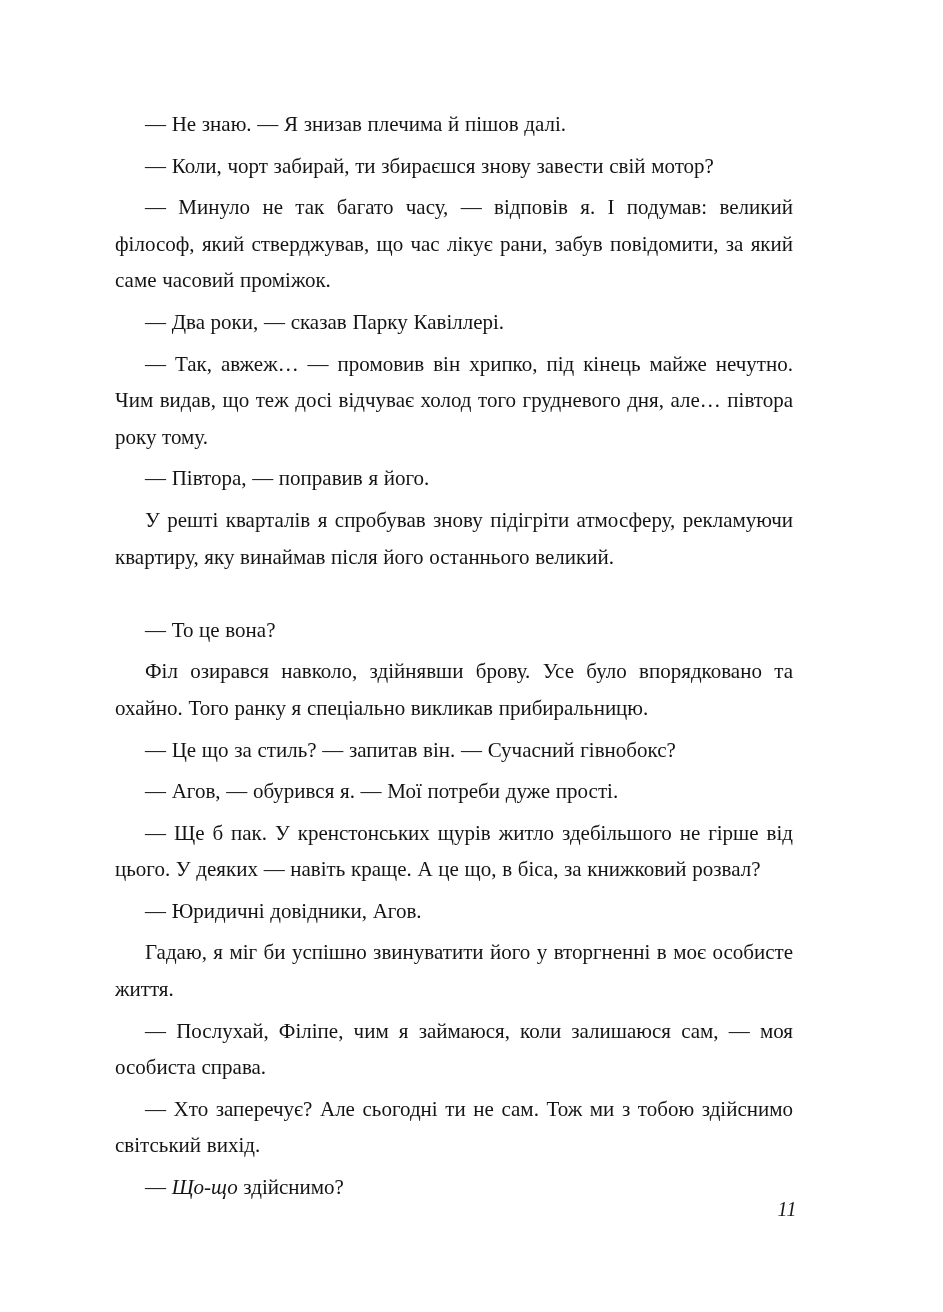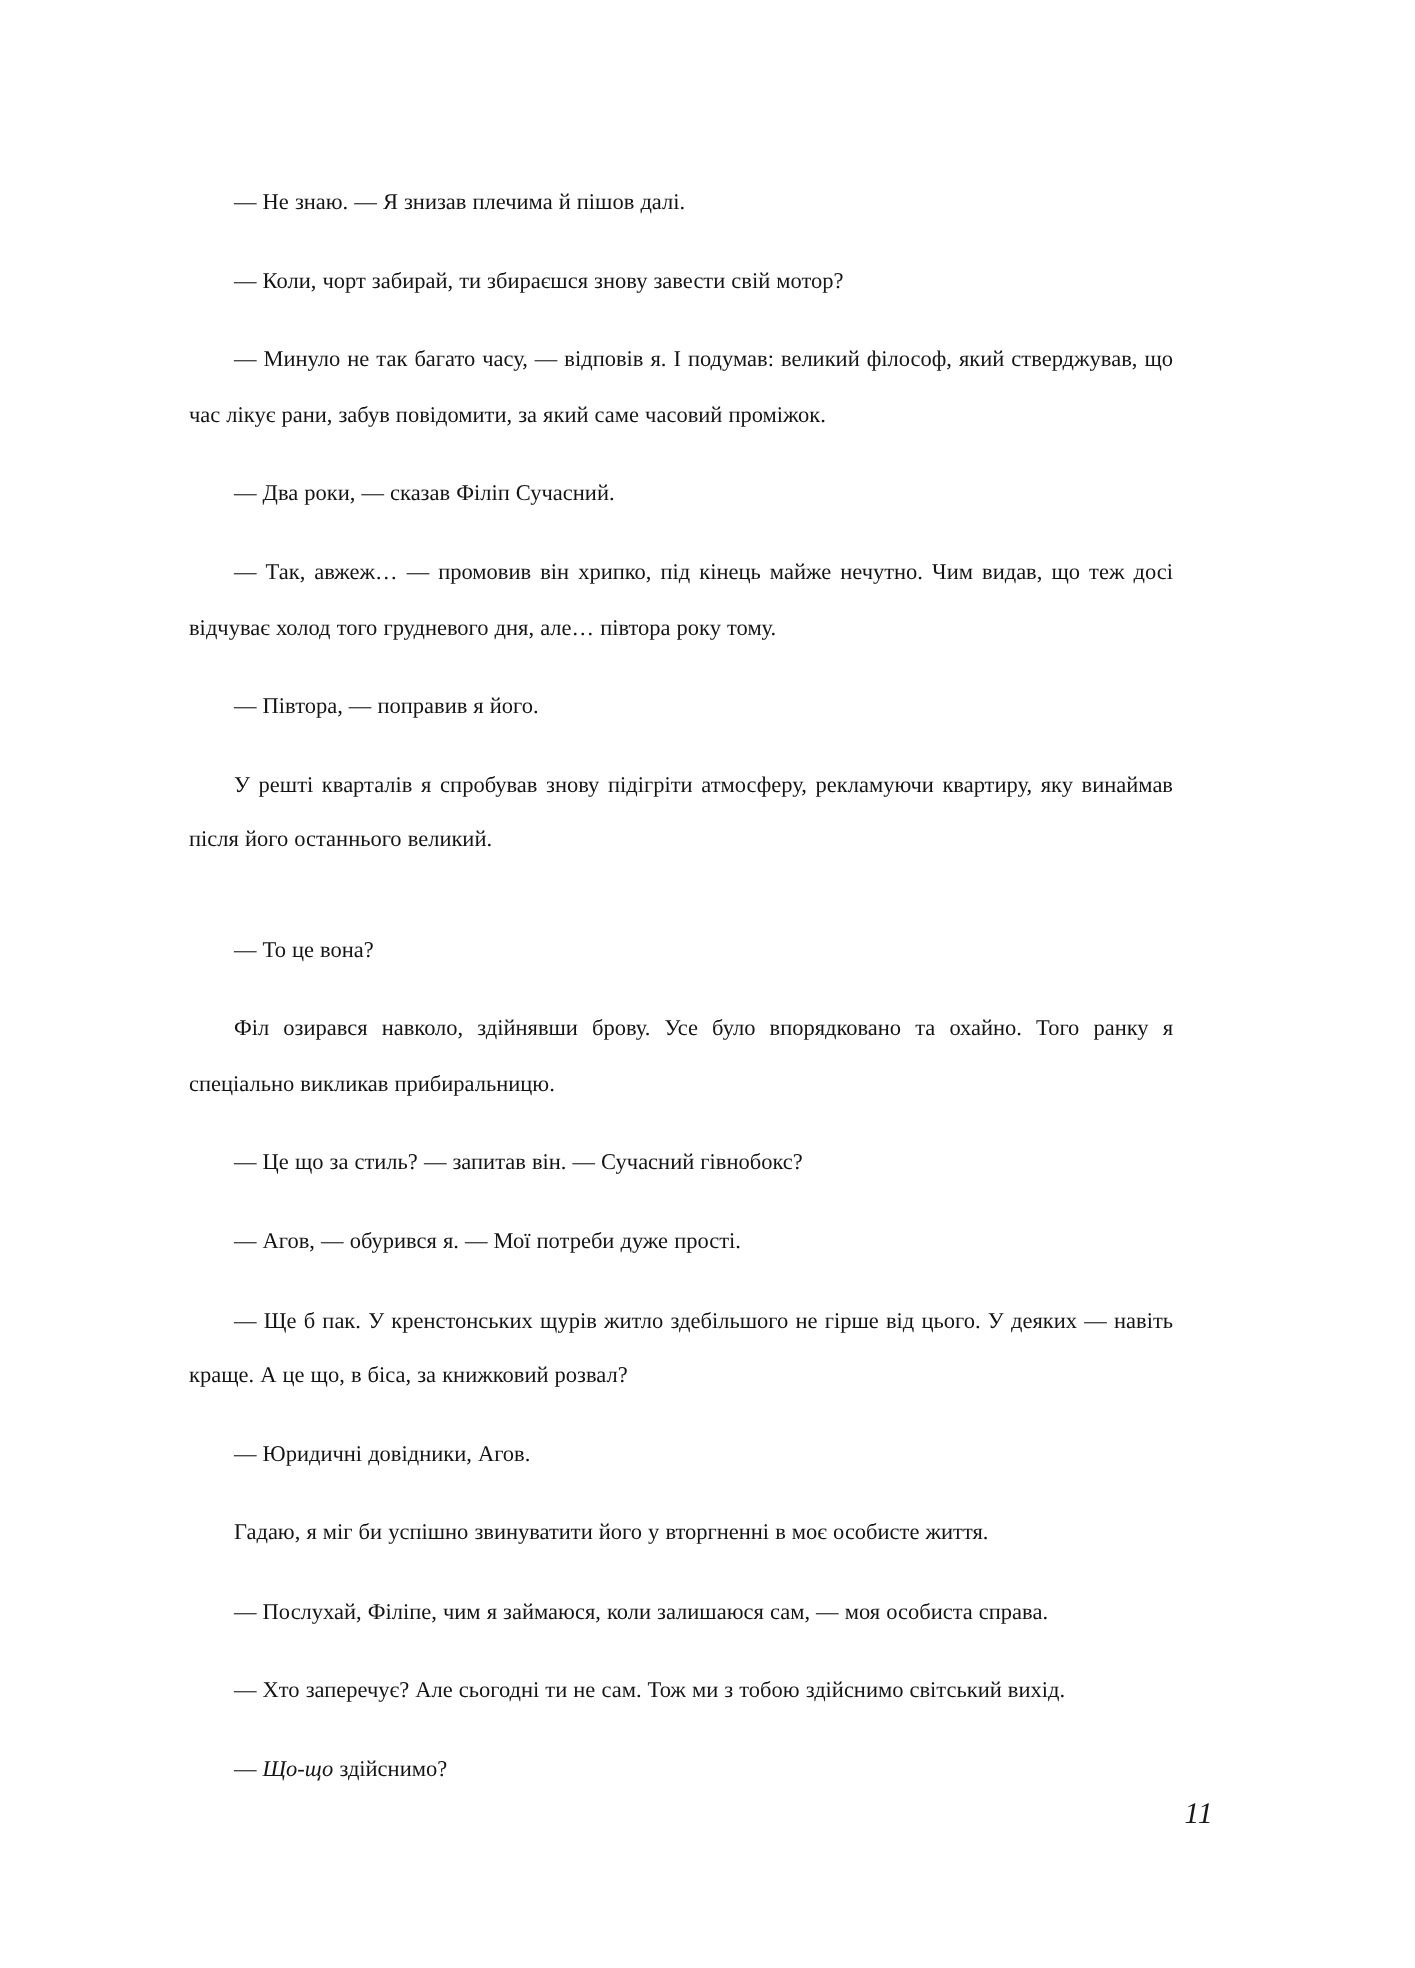--- a/index.html
+++ b/index.html
@@ -17,23 +17,23 @@
     font-family: "Liberation Serif", "DejaVu Serif", serif;
     color: #141414;
   }
   .text-block {
     position: absolute;
     left: 110px;
     top: 101px;
     width: 688px;
   }
   p.para {
-    margin: 16px;
+    margin: 5px;
     padding: 0;
-    font-size: 15px;
+    font-size: 21px;
     line-height: 36.6px;
     text-align: justify;
     text-justify: inter-word;
     text-indent: 30px;
     word-spacing: 0.02em;
     hyphens: manual;
     -webkit-hyphens: manual;
   }
   p.gap-before {
     margin-top: 36.6px;
@@ -45,34 +45,33 @@
     position: absolute;
     left: 0;
     top: 1198px;
     width: 797px;
     text-align: right;
     font-size: 20px;
     font-style: italic;
     font-family: "Liberation Serif", "DejaVu Serif", serif;
     color: #191919;
     letter-spacing: 0.5px;
-    margin-left: 12px;
   }
 </style>
 </head>
 <body>
 
 <div class="page">
 
   <div class="text-block">
 
     <p class="para">— Не знаю. — Я знизав плечима й пішов далі.</p>
     <p class="para">— Коли, чорт забирай, ти збираєшся знову завести свій мотор?</p>
     <p class="para">— Минуло не так багато часу, — відповів я. І подумав: великий філософ, який стверджував, що час лікує рани, забув повідомити, за який саме часовий проміжок.</p>
-    <p class="para">— Два роки, — сказав Філіп Сучасний.</p>
+    <p class="para">— Два роки, — сказав Парку Кавіллері.</p>
     <p class="para">— Так, авжеж… — промовив він хрипко, під кінець майже нечутно. Чим видав, що теж досі відчуває холод того грудневого дня, але… півтора року тому.</p>
     <p class="para">— Півтора, — поправив я його.</p>
     <p class="para">У решті кварталів я спробував знову підігріти атмосферу, рекламуючи квартиру, яку винаймав після його останнього великий.</p>
 
     <p class="para gap-before">— То це вона?</p>
     <p class="para">Філ озирався навколо, здійнявши брову. Усе було впорядковано та охайно. Того ранку я спеціально викликав прибиральницю.</p>
     <p class="para">— Це що за стиль? — запитав він. — Сучасний гівнобокс?</p>
     <p class="para">— Агов, — обурився я. — Мої потреби дуже прості.</p>
     <p class="para">— Ще б пак. У кренстонських щурів житло здебільшого не гірше від цього. У деяких — навіть краще. А це що, в біса, за книжковий розвал?</p>
     <p class="para">— Юридичні довідники, Агов.</p>

